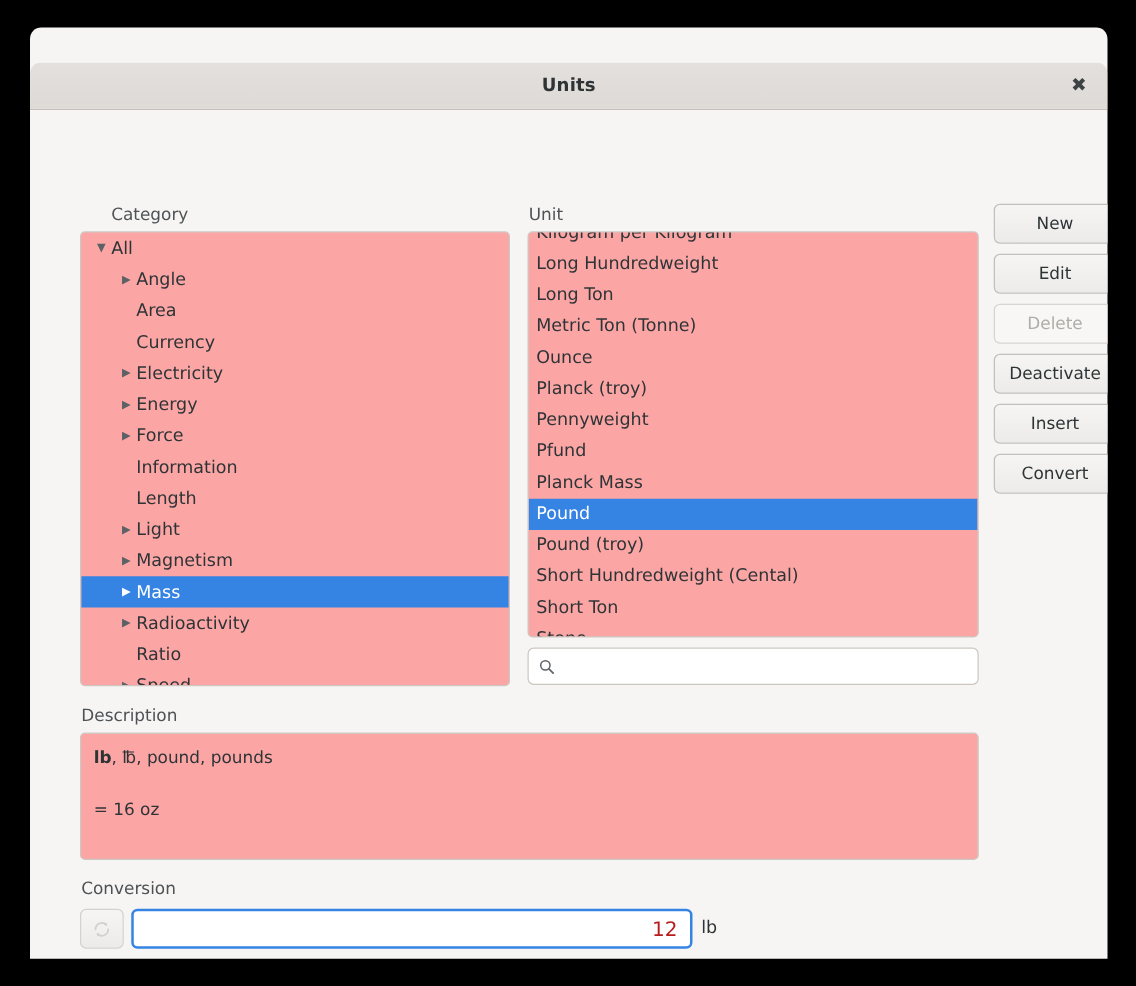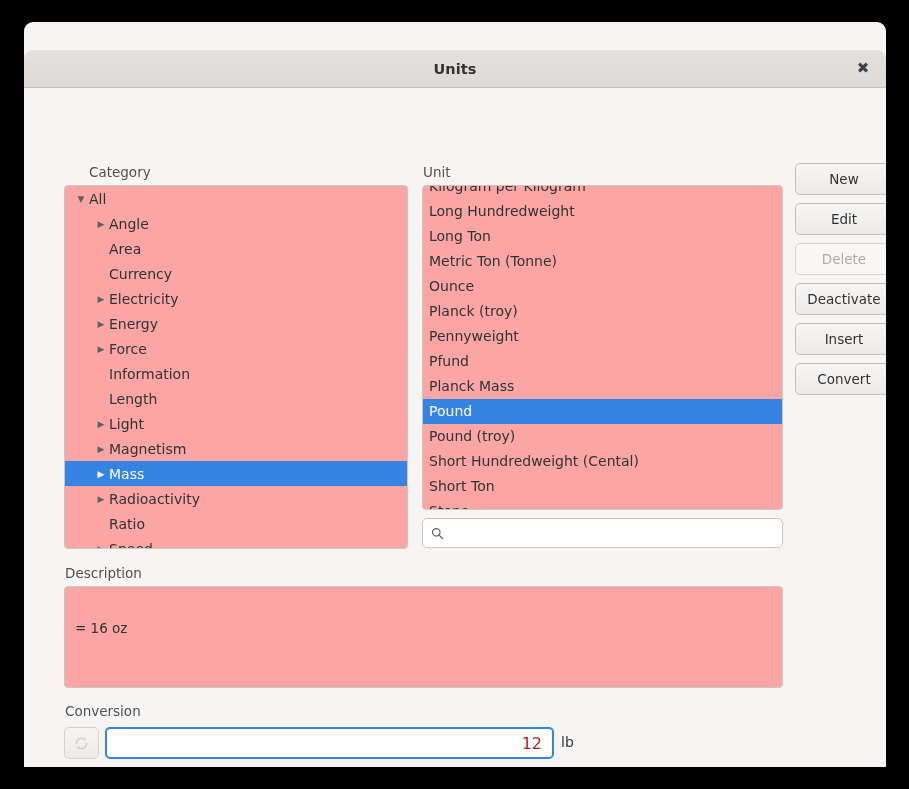--- a/index.html
+++ b/index.html
@@ -284,20 +284,23 @@
 
     <div class="btn sidebtn" style="top:75px">New</div>
     <div class="btn sidebtn" style="top:115px">Edit</div>
     <div class="btn sidebtn disabled" style="top:155px">Delete</div>
     <div class="btn sidebtn" style="top:195px">Deactivate</div>
     <div class="btn sidebtn" style="top:235px">Insert</div>
     <div class="btn sidebtn" style="top:275px">Convert</div>
 
     <div class="sec-label" id="desc-label">Description</div>
     <div class="panel" id="desc-panel">
+      <div class="desc-line">
+        <b>lb</b><span>, ℔, pound, pounds</span>
+      </div>
       <div class="desc-line gap">= 16 oz</div>
     </div>
 
     <div class="sec-label" id="conv-label">Conversion</div>
 
     <div class="swapbtn">
       <svg width="17" height="17" viewBox="0 0 20 20">
         <path d="M16 10a6 6 0 0 1-10.2 4.3" fill="none" stroke="#d3cfcb" stroke-width="1.7" stroke-linecap="round"></path>
         <path d="M4 10a6 6 0 0 1 10.2-4.3" fill="none" stroke="#d3cfcb" stroke-width="1.7" stroke-linecap="round"></path>
         <path d="M14.2 3.2 L14.6 6.2 L11.6 5.8 Z" fill="#d3cfcb"></path>

